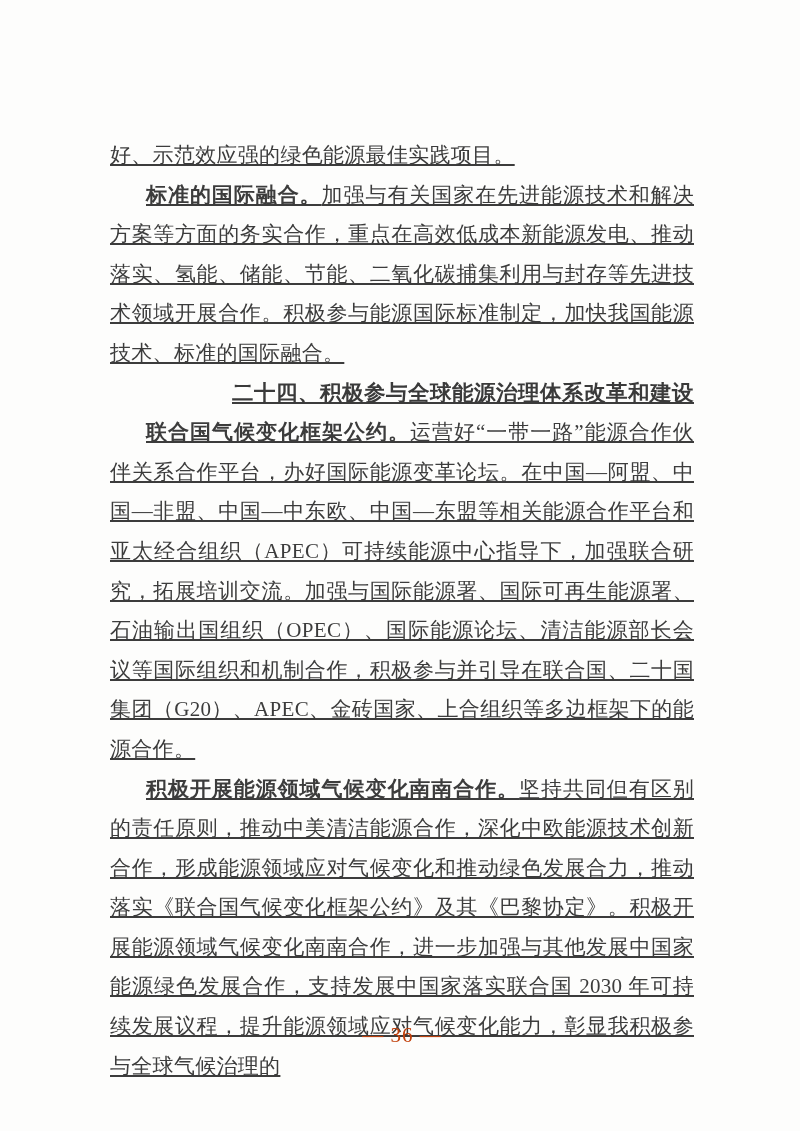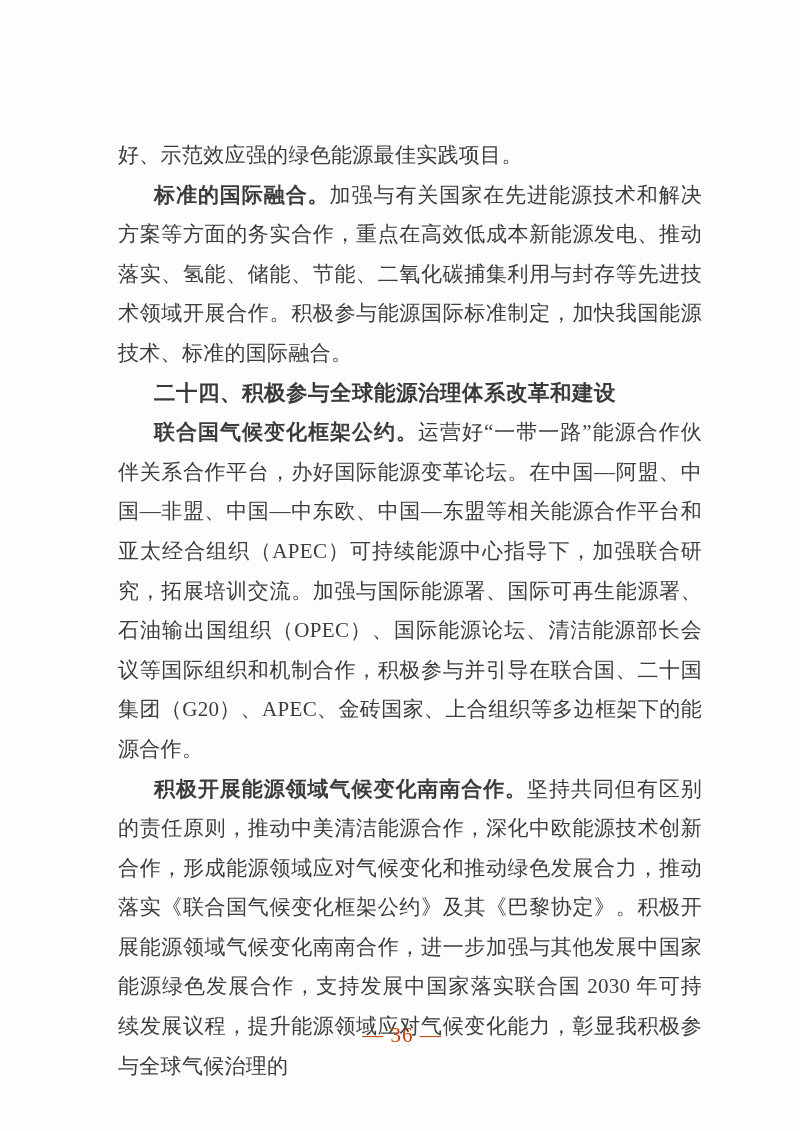--- a/index.html
+++ b/index.html
@@ -10,49 +10,50 @@
   .page {
     position: relative;
     width: 800px;
     height: 1131px;
     background: #fdfdfc;
     overflow: hidden;
     font-family: "Liberation Serif", "DejaVu Serif", serif;
   }
   .content {
     position: absolute;
-    left: 118px;
+    left: 110px;
     top: 136px;
     width: 584px;
     font-size: 21px;
     line-height: 39.6px;
     color: #3c3c3c;
     text-align: justify;
     letter-spacing: 0.3px;
+    text-decoration: underline;
   }
   .para {
     margin: 0;
     text-indent: 36px;
   }
   .para.continuation {
     text-indent: 0;
   }
   .lead {
     font-weight: 700;
   }
   .heading {
     margin: 0;
     text-indent: 36px;
     font-size: 21.5px;
     line-height: 39.6px;
     font-weight: 700;
     font-family: "Liberation Sans", "DejaVu Sans", sans-serif;
     color: #3a3a3a;
     letter-spacing: 0.5px;
-    text-align: left;
+    text-align: right;
   }
   .footer {
     position: absolute;
     top: 1004px;
     left: 110px;
     width: 584px;
     text-align: center;
     font-size: 21px;
     line-height: 30px;
     color: #c2410c;

